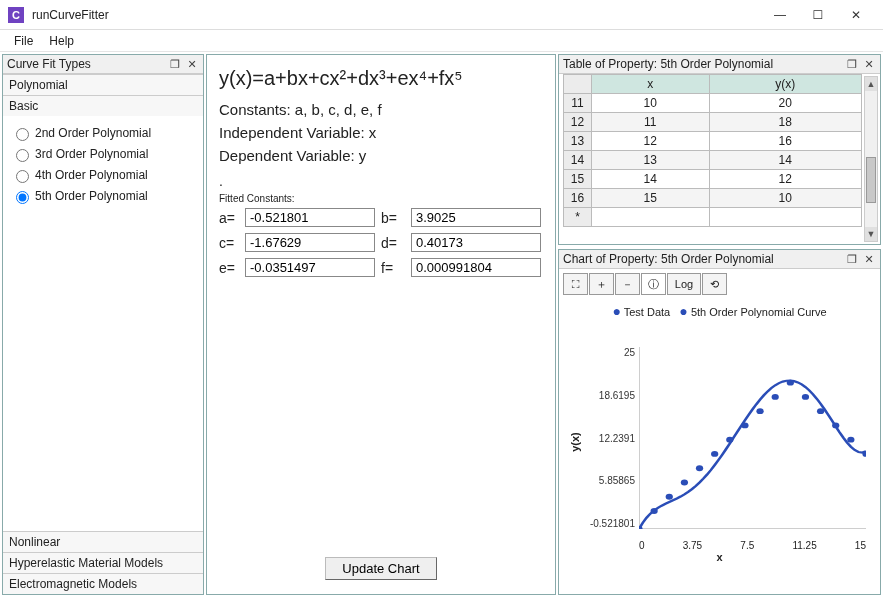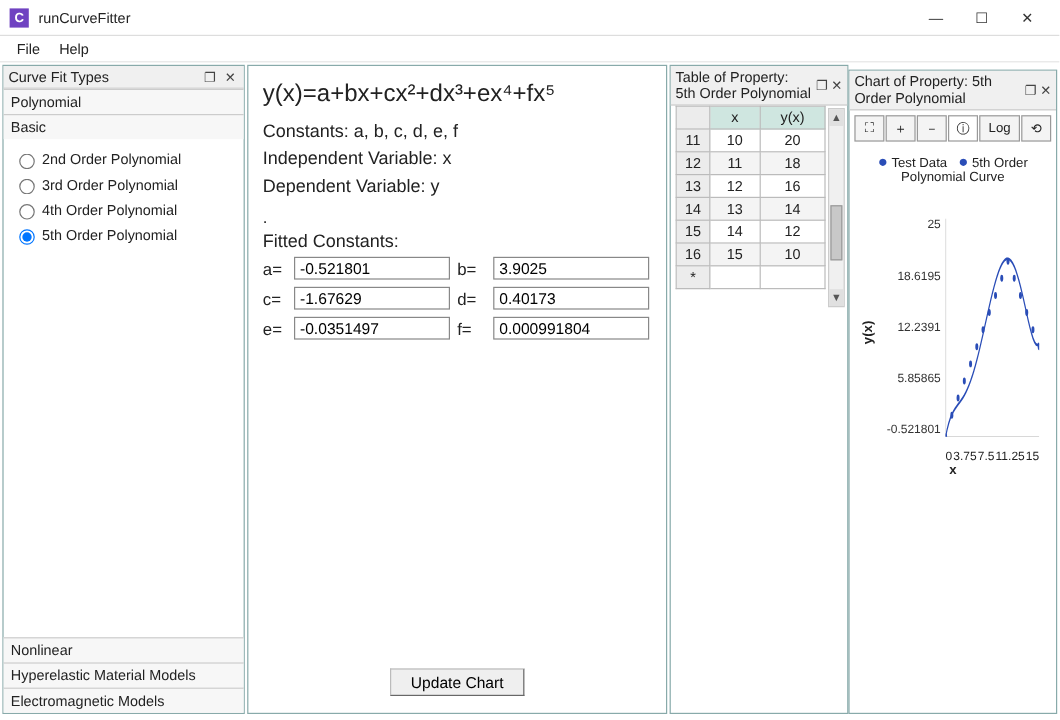--- a/index.html
+++ b/index.html
@@ -20,25 +20,25 @@
   .acc-group { border-top:1px solid #ccc; background:#f7f7f7; padding:3px 6px; cursor:default;}
   .acc-body { padding:4px 8px 12px 8px; flex:1;}
   .radio { display:flex; align-items:center; margin:5px 0; cursor:default;}
   .radio input { margin-right:6px;}
   .mid { width:350px; border:1px solid #8aa; margin:2px 0; padding:8px 12px; display:flex; flex-direction:column; }
   .eq { font-size:20px; margin:4px 0 8px 0; }
   .lbl { font-size:15px; margin:3px 0; }
   .btnrow { display:flex; justify-content:center; gap:14px; margin-top:50px;}
   button.win { font-family:inherit; font-size:13px; padding:3px 16px; border:1px outset #bbb; background:#efefef; cursor:default;}
   .dot { margin-top:6px; font-size:14px;}
-  .fitlabel { font-size:15px; margin-top:4px;}
+  .fitlabel { font-size:10px; margin-top:4px;}
   .cgrid { display:grid; grid-template-columns:20px 130px 24px 130px; row-gap:6px; column-gap:6px; align-items:center; margin-top:4px; font-size:14px;}
   .cgrid input { font-family:inherit; font-size:13px; padding:1px 4px; border:1px solid #888; width:100%; }
   .upd { margin-top:auto; align-self:center; margin-bottom:6px;}
-  .right { flex:1; margin:2px; display:flex; flex-direction:row; }
+  .right { flex:1; margin:2px; display:flex; flex-direction:column; }
   .rpanel { border:1px solid #8aa; display:flex; flex-direction:column; }
   .toolbar { display:flex; align-items:center; padding:4px; gap:1px;}
   .tbtn { border:1px solid #999; background:#f4f4f4; min-width:25px; height:22px; display:flex; align-items:center; justify-content:center; font-size:11px; cursor:default;}
   .tbtn.active { background:#fff; }
   table.data { border-collapse:collapse; font-size:12px; width:100%;}
   table.data th, table.data td { border:1px solid #bbb; padding:2px 4px; text-align:center;}
   table.data th { background:#ececec; font-weight:normal;}
   table.data th.sel { background:#cfe6e0; }
   table.data td.rh { background:#ececec; width:28px;}
   .tablewrap { position:relative; overflow:hidden; height:170px; padding:0 18px 0 4px;}

